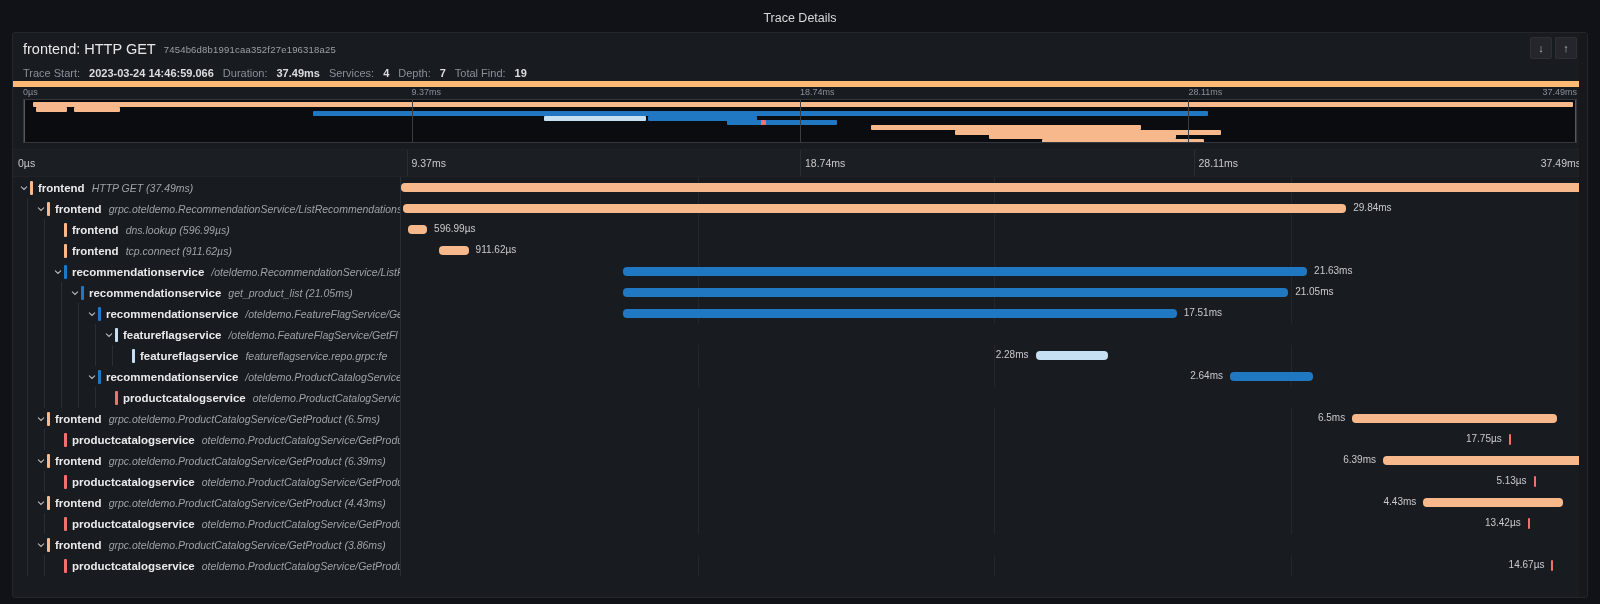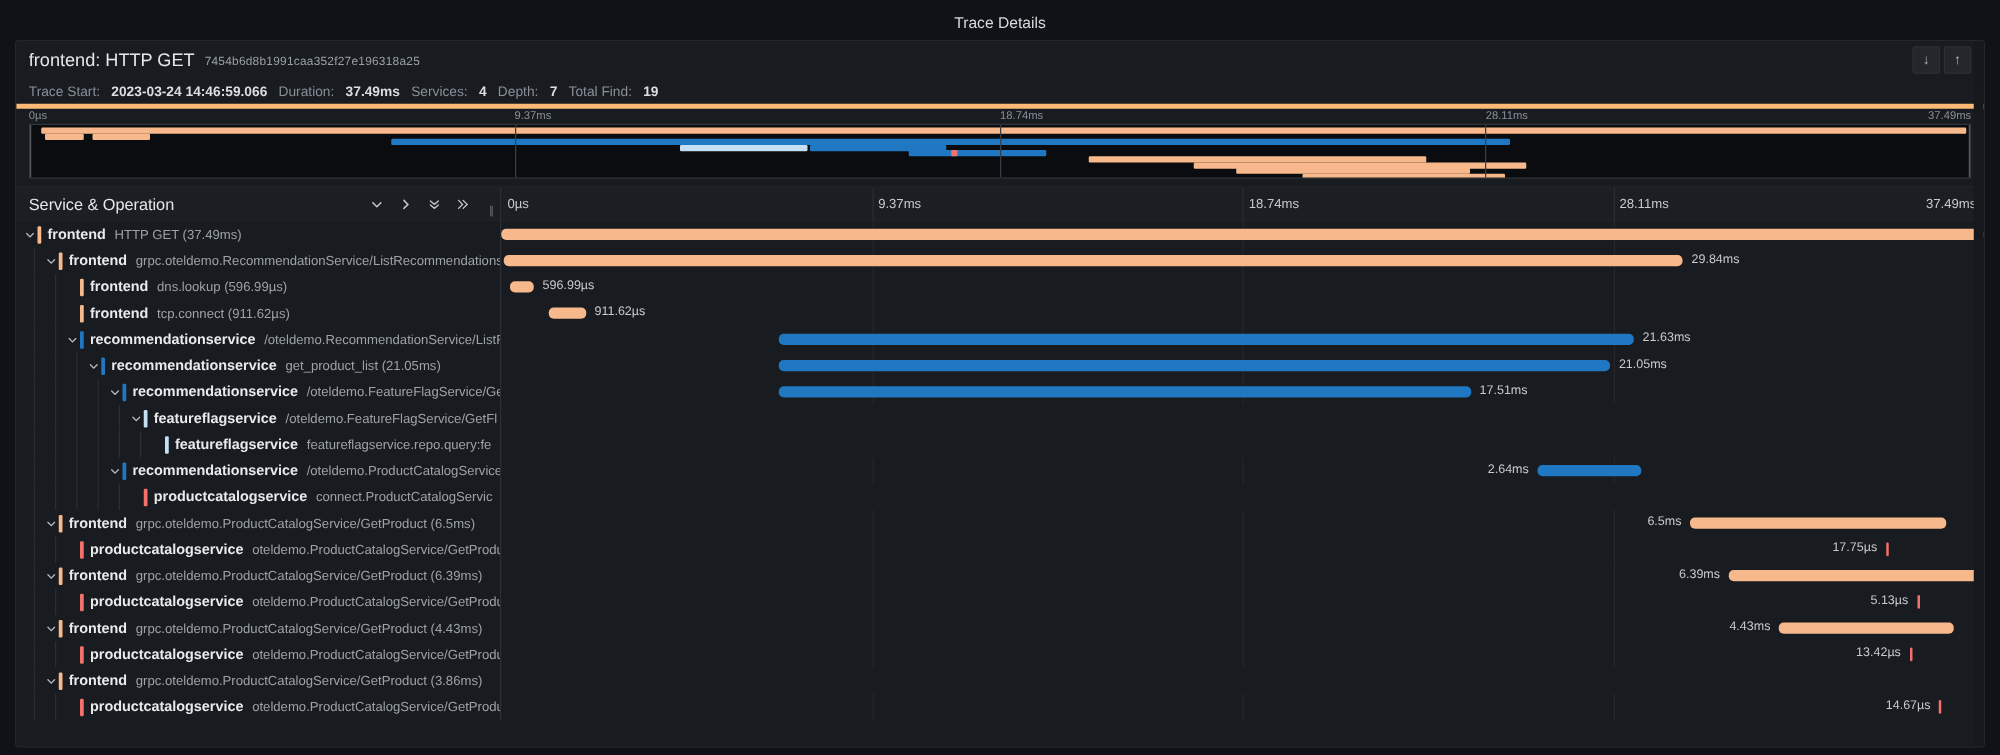--- a/index.html
+++ b/index.html
@@ -42,21 +42,21 @@
   .nav-btn {
     width:22px; height:22px; background:#24262b; border:1px solid #2c2f36;
     border-radius:2px; display:flex; align-items:center; justify-content:center;
     color:#b0b4ba; font-size:11px; cursor:pointer;
   }
 
   
   .meta-row {
     height:22px; display:flex; align-items:center; gap:9px;
     padding:0 10px; font-size:11px; color:#8a8f98;
-    border-bottom:4px solid #fdba74;
+    border-bottom:6px solid #fdba74;
   }
   .meta-row b { color:#dcdde0; font-weight:700; }
 
   
   .minimap { position:relative; height:62px; padding:0 10px 4px 10px; }
   .mm-ticks { position:relative; height:12px; }
   .mm-tick {
     position:absolute; top:0; font-size:9px; color:#8a8f98; white-space:nowrap;
   }
   .mm-canvas {
@@ -95,21 +95,21 @@
     border-right:1px solid #2a2d33; overflow:hidden; white-space:nowrap;
   }
   .guides { position:absolute; left:0; top:0; bottom:0; }
   .guide { position:absolute; top:0; bottom:0; width:1px; background:#2a2d33; }
   .caret {
     width:13px; flex:none; color:#b6b9be; font-size:9px;
     display:flex; align-items:center; justify-content:center; cursor:pointer;
   }
   .svc-bar { width:3px; height:14px; flex:none; border-radius:1px; margin-right:5px; }
   .svc-name { font-size:11.5px; font-weight:700; color:#e9eaec;text-align:center; }
-  .op-name { font-size:10.5px; color:#9da2a8; margin-left:7px; }
+  .op-name { font-size:10.5px; color:#9da2a8; margin-left:7px;font-style:italic; }
   .row-right { flex:1; position:relative; }
   .rg { position:absolute; top:0; bottom:0; width:1px; background:#24262b; }
   .span-bar { position:absolute; top:6px; height:9px; border-radius:4px; min-width:2px; }
   .span-tick { position:absolute; top:5px; width:2px; height:11px; border-radius:1px; }
   .dur-label {
     position:absolute; top:4px; font-size:10px; color:#c8cacd; white-space:nowrap;
   }
   .dur-left { transform:translateX(-100%); padding-right:7px; }
   .dur-right { padding-left:7px; }
 
@@ -173,46 +173,20 @@
         <div class="mm-bar" style="left: 65.6%; width: 10.4%; top: 38.8px; background: rgb(247, 185, 140);"></div>
         <div class="mm-vline" style="left: calc(0% + 0px);"></div>
         <div class="mm-vline" style="left: calc(100% - 1px);"></div>
         <div class="mm-vline" style="background: rgb(58, 61, 68); left: 25%;"></div>
         <div class="mm-vline" style="background: rgb(58, 61, 68); left: 50%;"></div>
         <div class="mm-vline" style="background: rgb(58, 61, 68); left: 75%;"></div>
       </div>
   </div>
 
   <div class="col-head">
-    <div class="col-head-left">
-      <span class="col-head-title">Service &amp; Operation</span>
-      <div class="chev-group">
-        <span class="chev">
-          <svg width="11" height="11" viewBox="0 0 12 12">
-              <path d="M2.5 4.5 L6 8 L9.5 4.5" stroke="#c3c6cb" stroke-width="1.3" fill="none" stroke-linecap="round"></path>
-            </svg>
-        </span>
-        <span class="chev">
-          <svg width="11" height="11" viewBox="0 0 12 12">
-              <path d="M4.5 2.5 L8 6 L4.5 9.5" stroke="#c3c6cb" stroke-width="1.3" fill="none" stroke-linecap="round"></path>
-            </svg>
-        </span>
-        <span class="chev">
-          <svg width="11" height="11" viewBox="0 0 12 12">
-              <path d="M2.5 3 L6 6 L9.5 3 M2.5 6.5 L6 9.5 L9.5 6.5" stroke="#c3c6cb" stroke-width="1.2" fill="none" stroke-linecap="round"></path>
-            </svg>
-        </span>
-        <span class="chev">
-          <svg width="11" height="11" viewBox="0 0 12 12">
-              <path d="M2 2.5 L5.5 6 L2 9.5 M6 2.5 L9.5 6 L6 9.5" stroke="#c3c6cb" stroke-width="1.2" fill="none" stroke-linecap="round"></path>
-            </svg>
-        </span>
-      </div>
-      <span class="drag-handle">||</span>
-    </div>
     <div class="col-head-right" id="th-right">
         <div class="th-tick" style="left: calc(0% + 5px);">0µs</div>
         <div class="th-gridline" style="left: 25%;"></div>
         <div class="th-tick" style="left: calc(25% + 5px);">9.37ms</div>
         <div class="th-gridline" style="left: 50%;"></div>
         <div class="th-tick" style="left: calc(50% + 5px);">18.74ms</div>
         <div class="th-gridline" style="left: 75%;"></div>
         <div class="th-tick" style="left: calc(75% + 5px);">28.11ms</div>
         <div class="th-gridline" style="left: 100%;"></div>
         <div class="th-tick" style="right: 6px;">37.49ms</div>
@@ -405,21 +379,28 @@
             <div class="guide" style="left: 31px;"></div>
             <div class="guide" style="left: 48px;"></div>
             <div class="guide" style="left: 65px;"></div>
             <div class="guide" style="left: 82px;"></div>
             <div class="guide" style="left: 99px;"></div>
           </div>
           <div style="width: 106px; flex: 0 0 auto;"></div>
           <div class="caret"></div>
           <div class="svc-bar" style="background: rgb(196, 224, 242);"></div>
           <span class="svc-name">featureflagservice</span>
-          <span class="op-name">featureflagservice.repo.query:fe</span>
+          <span class="op-name">featureflagservice.repo.grpc:fe</span>
+        </div>
+        <div class="row-right">
+          <div class="rg" style="left: 25%;"></div>
+          <div class="rg" style="left: 50%;"></div>
+          <div class="rg" style="left: 75%;"></div>
+          <div class="span-bar" style="left: 53.5%; width: 6.1%; background: rgb(196, 224, 242);"></div>
+          <span class="dur-label dur-left" style="left: 53.5%;">2.28ms</span>
         </div>
       </div>
       <div class="row">
         <div class="row-left">
           <div class="guides">
             <div class="guide" style="left: 14px;"></div>
             <div class="guide" style="left: 31px;"></div>
             <div class="guide" style="left: 48px;"></div>
             <div class="guide" style="left: 65px;"></div>
           </div>
@@ -447,21 +428,21 @@
             <div class="guide" style="left: 14px;"></div>
             <div class="guide" style="left: 31px;"></div>
             <div class="guide" style="left: 48px;"></div>
             <div class="guide" style="left: 65px;"></div>
             <div class="guide" style="left: 82px;"></div>
           </div>
           <div style="width: 89px; flex: 0 0 auto;"></div>
           <div class="caret"></div>
           <div class="svc-bar" style="background: rgb(242, 113, 107);"></div>
           <span class="svc-name">productcatalogservice</span>
-          <span class="op-name">connect.ProductCatalogServic</span>
+          <span class="op-name">oteldemo.ProductCatalogServic</span>
         </div>
       </div>
       <div class="row">
         <div class="row-left">
           <div class="guides">
             <div class="guide" style="left: 14px;"></div>
           </div>
           <div style="width: 21px; flex: 0 0 auto;"></div>
           <div class="caret">
             <svg width="10" height="10" viewBox="0 0 12 12">

